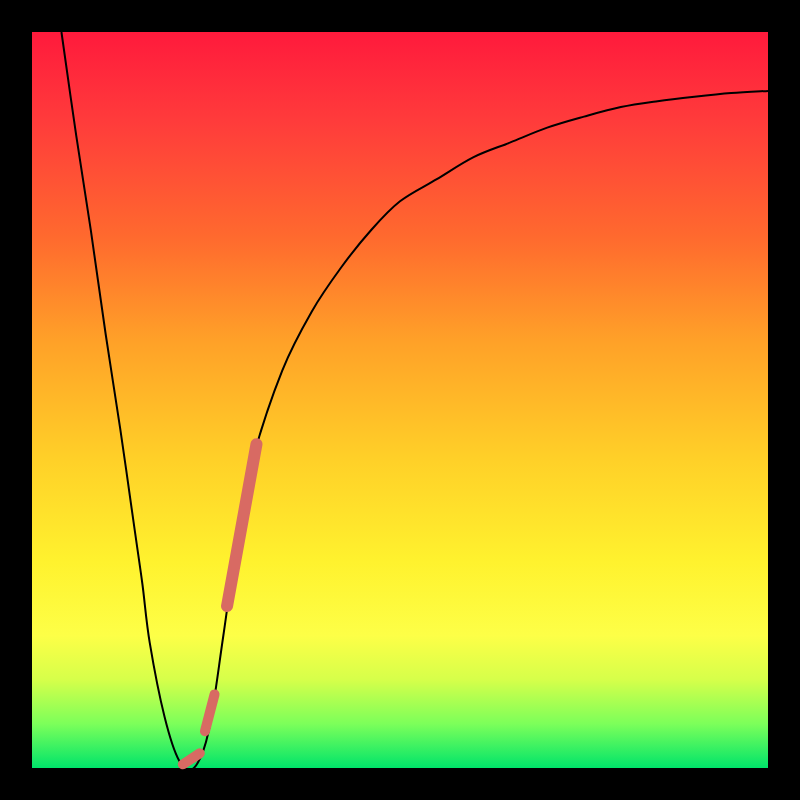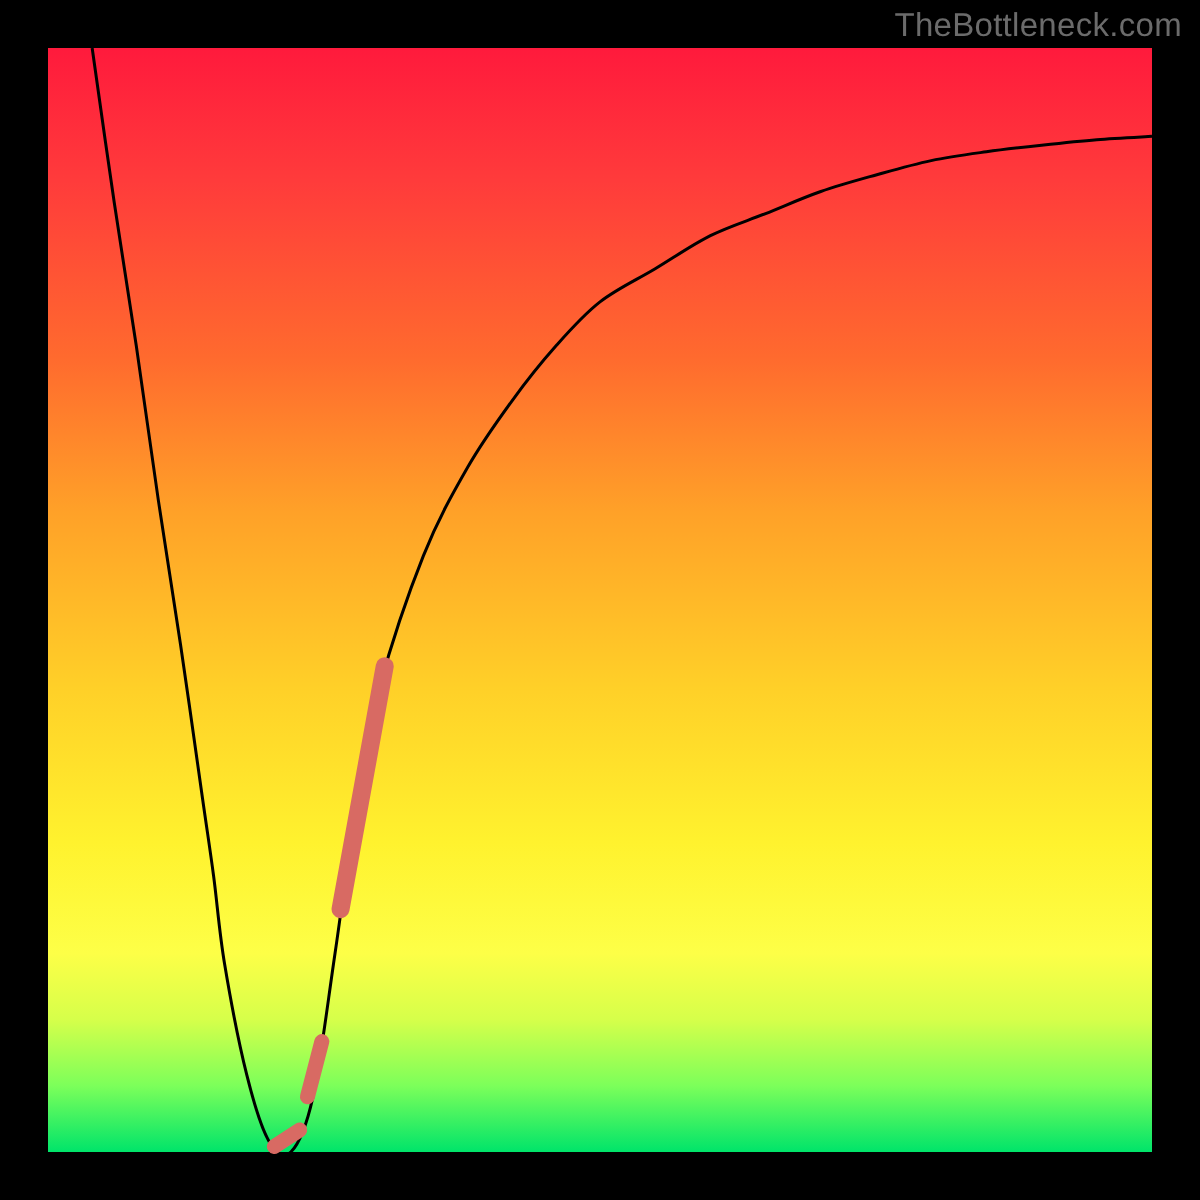--- a/index.html
+++ b/index.html
@@ -62,14 +62,13 @@
   <div class="plot-area">
     <svg class="overlay" viewBox="0 0 736 736">
       <g id="series-layer">
           <path d="M 29.44 0 C 31.893333333333334 17.17333333333333 39.25333333333333 69.91999999999996 44.16 103.03999999999996 C 49.06666666666666 136.15999999999997 53.973333333333336 165.60000000000002 58.88 198.72000000000003 C 63.78666666666667 231.84000000000003 68.69333333333334 268.64000000000004 73.60000000000001 301.76000000000005 C 78.50666666666667 334.88000000000005 83.41333333333333 364.32 88.32 397.44 C 93.22666666666666 430.56 99.36000000000001 474.72 103.04 500.48 C 106.72 526.24 107.94666666666666 533.6 110.39999999999999 552 C 112.85333333333332 570.4 114.08000000000001 588.8 117.76 610.88 C 121.44 632.96 127.57333333333332 664.8533333333334 132.48 684.48 C 137.38666666666666 704.1066666666667 142.29333333333335 720.0533333333333 147.20000000000002 728.64 C 152.10666666666668 737.2266666666667 157.01333333333332 740.9066666666666 161.92 736 C 166.82666666666665 731.0933333333334 171.73333333333332 721.2800000000001 176.64 699.2 C 181.54666666666665 677.12 186.45333333333335 636.64 191.36 603.52 C 196.26666666666668 570.4 201.17333333333335 529.9200000000001 206.08 500.48 C 210.98666666666668 471.04 213.44 453.8666666666667 220.79999999999998 426.88 C 228.15999999999997 399.8933333333333 240.42666666666668 363.09333333333325 250.24 338.55999999999995 C 260.05333333333334 314.02666666666664 269.8666666666667 296.85333333333335 279.68 279.68 C 289.49333333333334 262.50666666666666 299.3066666666667 249.01333333333332 309.12 235.51999999999998 C 318.93333333333334 222.02666666666664 328.74666666666667 209.76000000000002 338.56 198.72000000000003 C 348.37333333333333 187.68000000000004 356.96 177.86666666666665 368 169.27999999999997 C 379.04 160.6933333333333 392.53333333333336 154.55999999999992 404.8 147.19999999999993 C 417.06666666666666 139.83999999999995 429.3333333333333 131.25333333333333 441.59999999999997 125.12 C 453.8666666666666 118.98666666666668 466.1333333333334 115.30666666666666 478.40000000000003 110.39999999999998 C 490.6666666666667 105.4933333333333 502.9333333333333 99.97333333333329 515.1999999999999 95.67999999999995 C 527.4666666666666 91.38666666666661 539.7333333333333 88.07466666666664 552 84.63999999999999 C 564.2666666666667 81.20533333333333 576.5333333333334 77.64799999999998 588.8000000000001 75.072 C 601.0666666666667 72.49600000000002 613.3333333333334 70.90133333333341 625.6 69.18400000000008 C 637.8666666666667 67.46666666666675 650.1333333333333 66.11733333333338 662.4 64.76800000000003 C 674.6666666666666 63.418666666666674 686.9333333333333 62.069333333333304 699.1999999999999 61.087999999999965 C 711.4666666666666 60.10666666666663 729.8666666666667 59.24799999999999 736 58.879999999999995" fill="none" stroke="#000000" stroke-width="2" stroke-linecap="butt" stroke-linejoin="round"></path>
           <path d="M 195.04000000000002 574.08 L 224.48 412.16" fill="none" stroke="#d86a63" stroke-width="12" stroke-linecap="round" stroke-linejoin="round"></path>
           <path d="M 172.95999999999998 699.2 L 182.528 662.4" fill="none" stroke="#d86a63" stroke-width="10" stroke-linecap="round" stroke-linejoin="round"></path>
           <path d="M 150.88 732.32 L 167.808 721.28" fill="none" stroke="#d86a63" stroke-width="10" stroke-linecap="round" stroke-linejoin="round"></path>
         </g>
     </svg>
   </div>
-  <div class="watermark">TheBottleneck.com</div>
 </div>
 
 </body></html>

